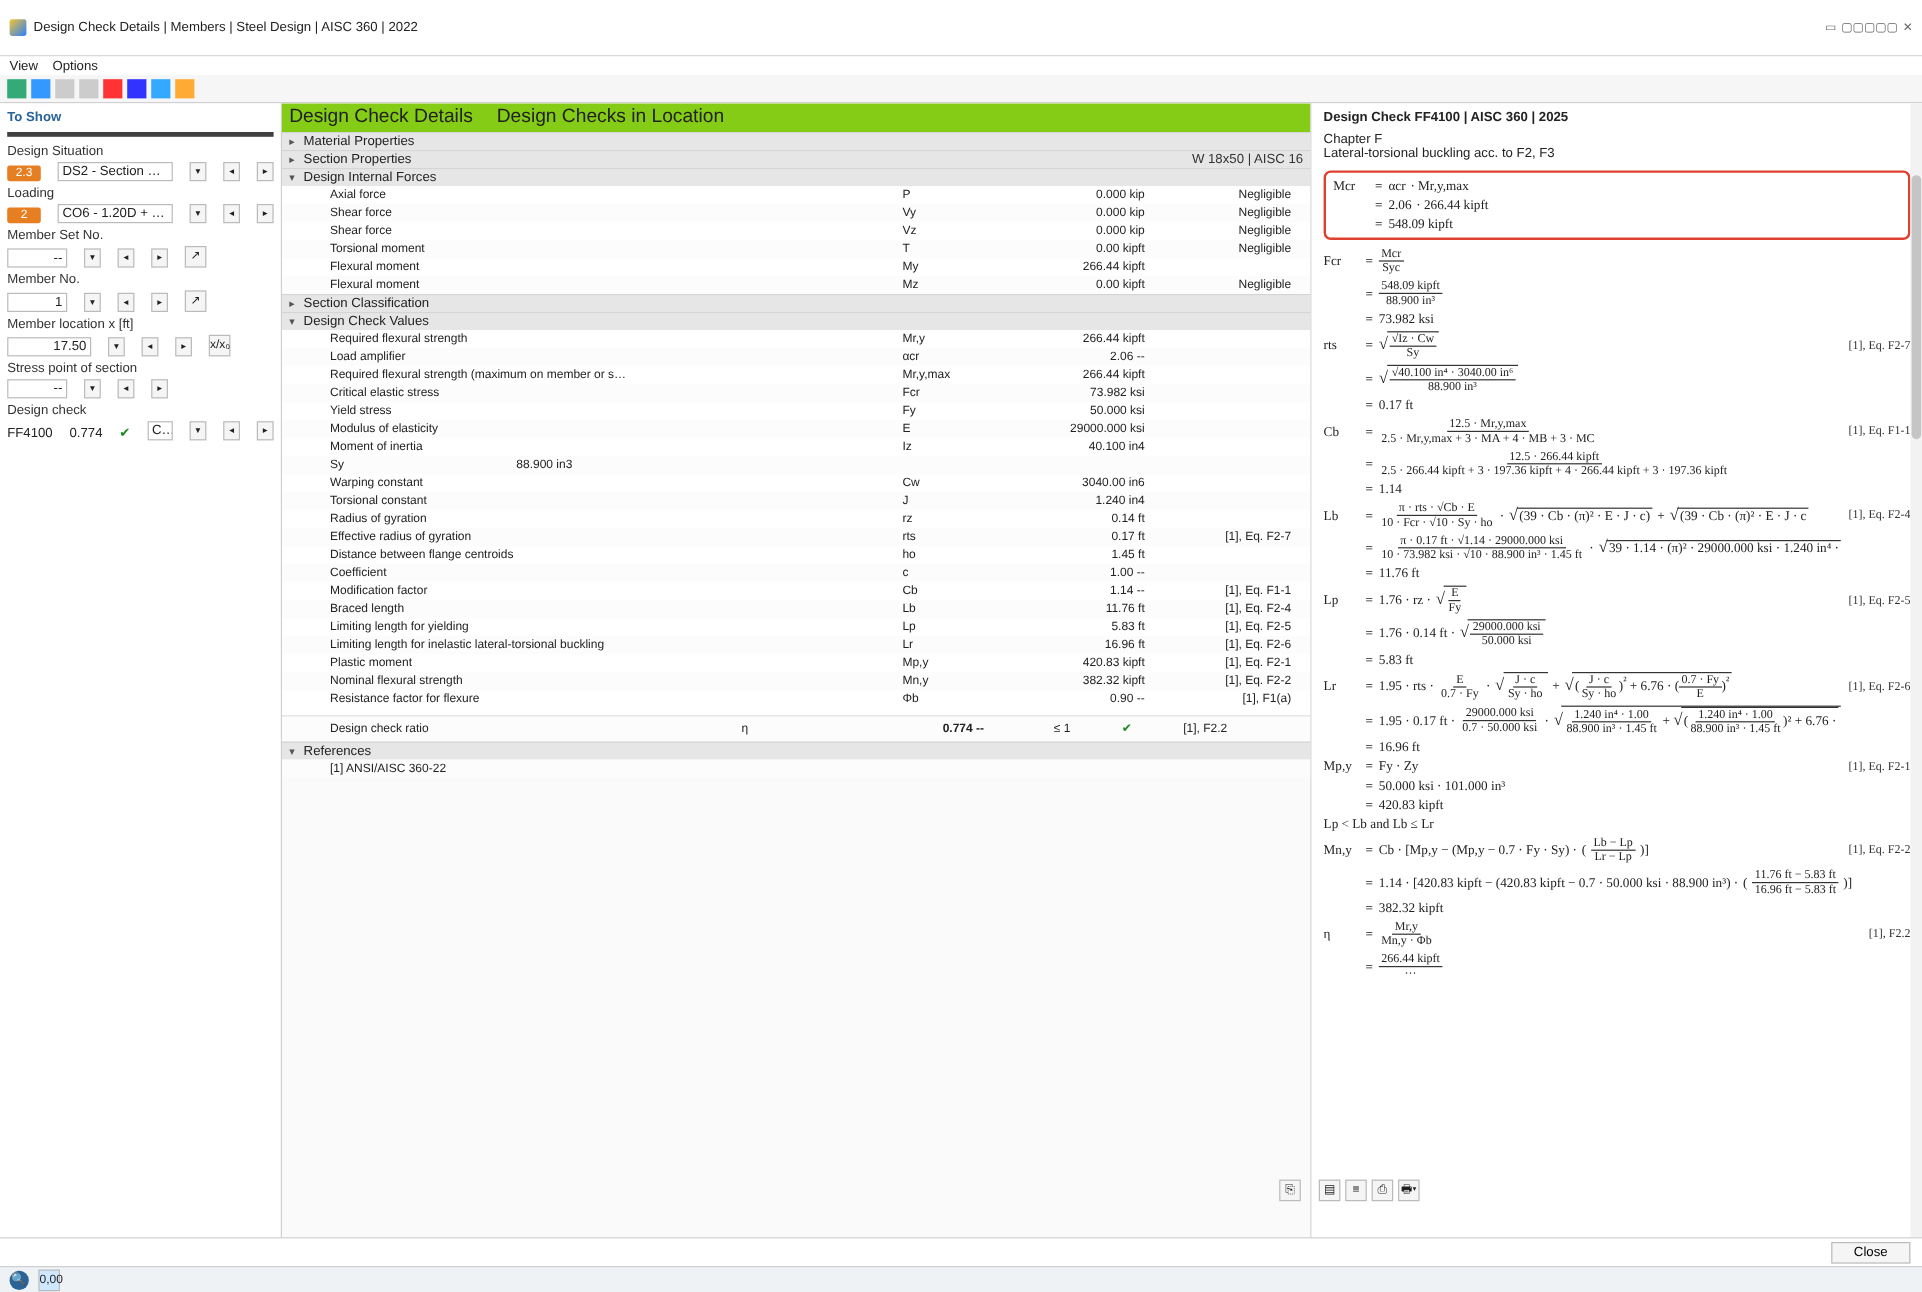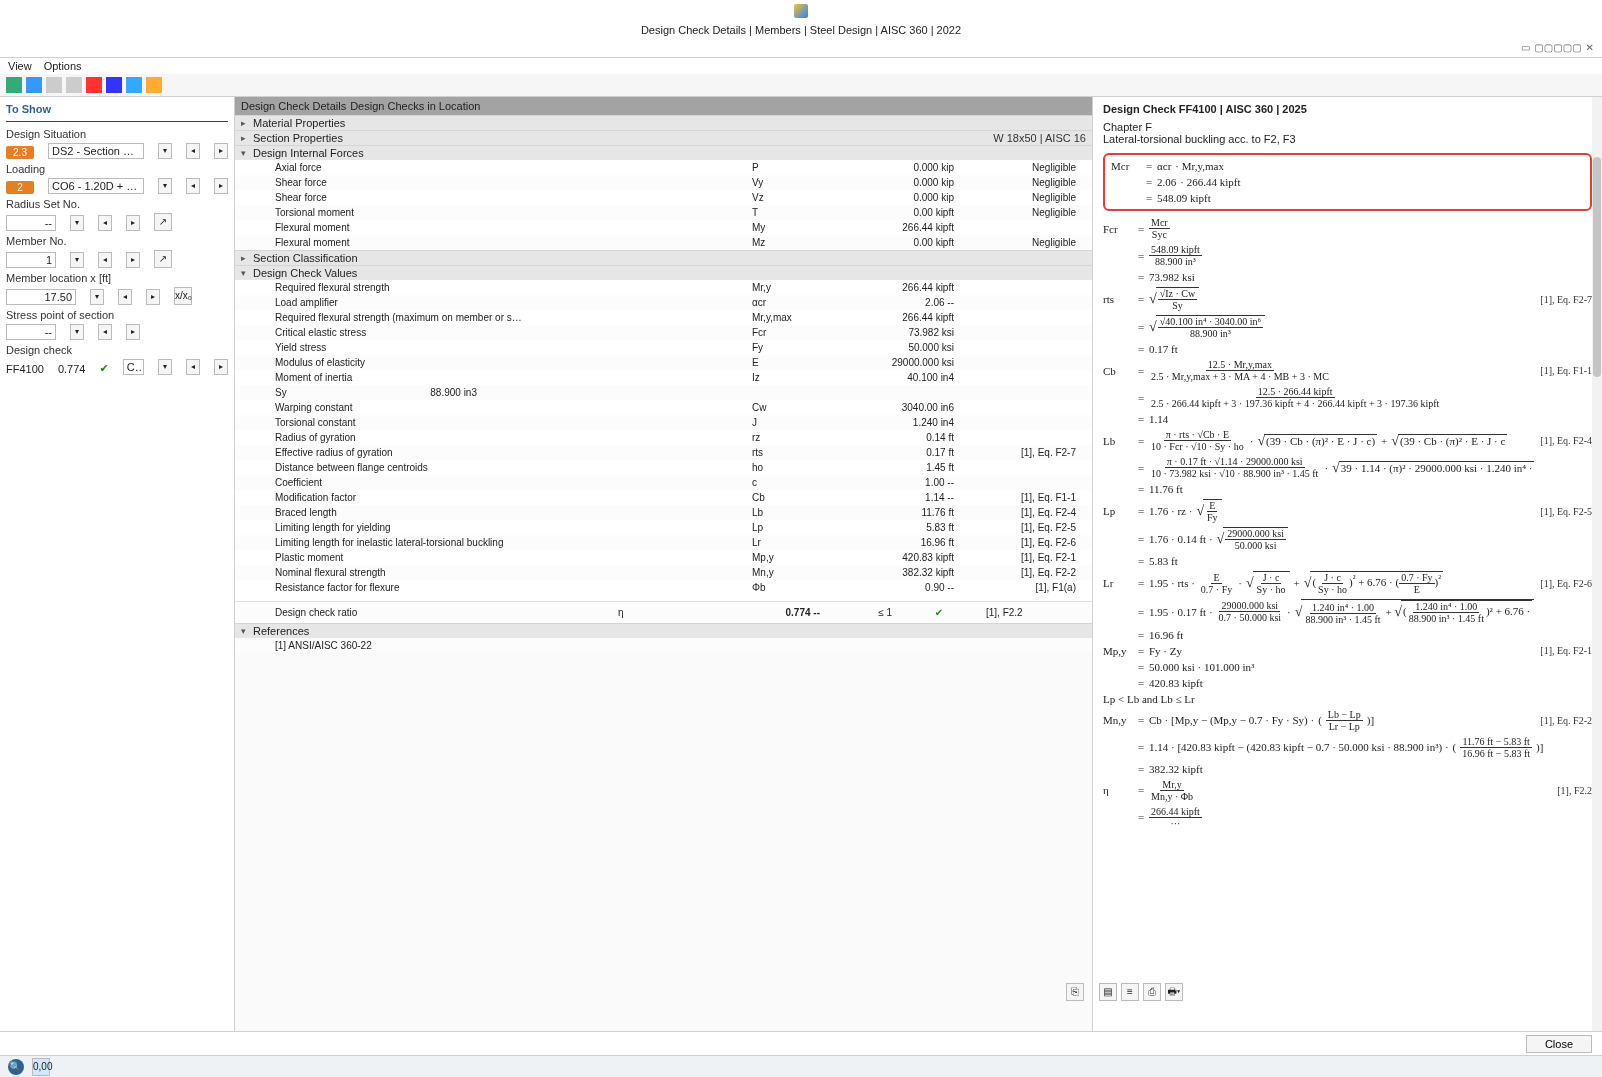--- a/index.html
+++ b/index.html
@@ -9,26 +9,25 @@
   background: #f0f0f0;
   color: #222;
   width: 1602px;
   height: 1077px;
   overflow: hidden;
   display: flex;
   flex-direction: column;
 }
 .titlebar {
   background: #fff;
-  padding: 4px 8px;
+  padding: 16px 8px;
   border-bottom: 1px solid #d0d0d0;
   display: flex;
   align-items: center;
   gap: 6px;
-  flex-direction: column;
 }
 .titlebar-icon { width: 14px; height: 14px; background: linear-gradient(135deg,#f4c430,#2a7fff); border-radius: 2px; }
 .window-controls { margin-left: auto; display:flex; gap:4px; font-size:10px; color:#666;}
 .menubar {
   background: #fff;
   padding: 2px 8px;
   font-size: 11px;
   display: flex;
   gap: 12px;
 }
@@ -54,21 +53,21 @@
   width: 235px;
   background: #fff;
   border-right: 1px solid #d0d0d0;
   padding: 4px 6px;
   font-size: 11px;
 }
 .panel-title {
   color: #2a6496;
   font-weight: 600;
   padding: 2px 0 6px 0;
-  border-bottom: 1px solid #404040;
+  border-bottom: 4px solid #404040;
   margin-bottom: 6px;
 }
 .field-group { margin-bottom: 4px; }
 .field-label { color: #333; margin-bottom: 3px; display: block; }
 .field-row { display: flex; align-items: flex-end; gap: 14px; }
 .badge {
   display: inline-block;
   min-width: 28px;
   padding: 1px 4px;
   text-align: center;
@@ -107,23 +106,23 @@
 .center-panel {
   flex: 1;
   background: #fafafa;
   border-right: 1px solid #d0d0d0;
   overflow-y: auto;
   position: relative;
 }
 .center-header {
   display: flex;
   padding: 3px 6px;
-  background: #a3a3a3;
-  font-size: 11px;
-  gap: 4px;
+  background: #84cc16;
+  font-size: 16px;
+  gap: 20px;
 }
 .section-row {
   display: flex;
   align-items: center;
   padding: 1px 6px;
   background: #e6e6e6;
   border-top: 1px solid #d5d5d5;
   font-size: 11px;
 }
 .section-row .exp { width: 12px; font-size: 9px; color: #555; }
@@ -270,21 +269,21 @@
       <div class="field-row">
         <span class="badge badge-orange">2</span>
         <div class="select-box">CO6 - 1.20D + 1.60L</div>
         <div class="step-btn">▾</div>
         <div class="step-btn">◂</div>
         <div class="step-btn">▸</div>
       </div>
     </div>
 
     <div class="field-group">
-      <span class="field-label">Radius Set No.</span>
+      <span class="field-label">Member Set No.</span>
       <div class="field-row">
         <div class="select-box" style="flex:0 0 50px;text-align:right">-- </div>
         <div class="step-btn">▾</div>
         <div class="step-btn">◂</div>
         <div class="step-btn">▸</div>
         <div class="mini-btn">↗</div>
       </div>
     </div>
 
     <div class="field-group">

